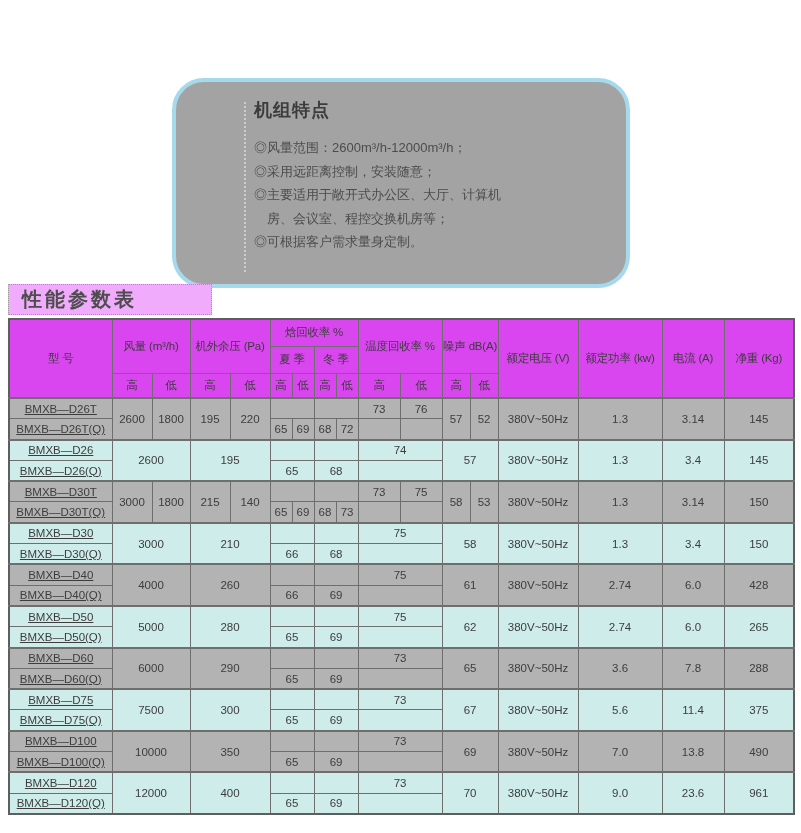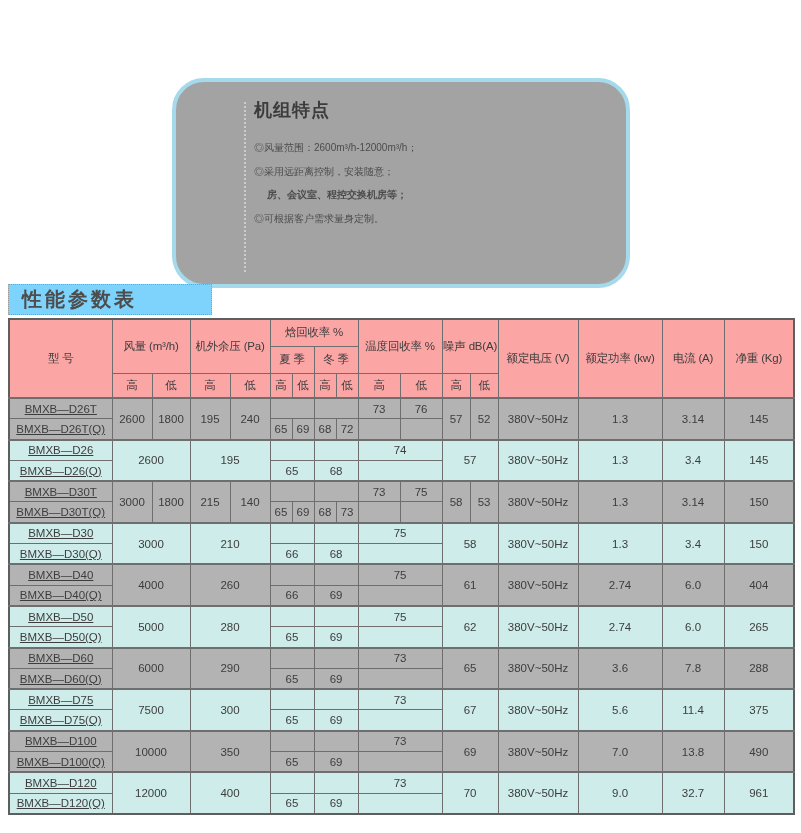--- a/index.html
+++ b/index.html
@@ -28,71 +28,72 @@
     border-left: 2px dotted #cccccc;
   }
   .feature-content {
     position: absolute; left: 78px; top: 16px; right: 12px;
   }
   .feature-title {
     font-size: 18px; font-weight: bold; color: #3c3c3c;
     letter-spacing: 1px; margin: 0 0 14px 0;
   }
   .feature-item {
-    font-size: 10px; color: #4c4c4c;
+    font-size: 13px; color: #4c4c4c;
     line-height: 23.5px; white-space: nowrap;
   }
-  .feature-item.cont { padding-left: 13px; font-weight: bold; }
+  .feature-item.cont { padding-left: 13px; }
 
   
   .section-title {
     position: absolute; left: 8px; top: 284px;
     width: 204px; height: 31px;
     border: 1px dotted #9a9a9a;
     display: flex; align-items: center;
     padding-left: 13px;
     font-family: Liberation Serif, serif;
     font-weight: bold; font-size: 20px; color: #4d4d4d;
     letter-spacing: 3px;
-    background: #7dd3fc;
+    background: #f0abfc;
   }
 
   
   table.params {
     position: absolute; left: 8px; top: 318px;
     width: 785px;
     border-collapse: collapse; table-layout: fixed;
     border: 2px solid #5e5e5e;
   }
   table.params td {
     border: 1px solid #6e6e6e;
     text-align: center; vertical-align: middle;
     font-size: 11.5px; color: #3d3d3d;
     padding: 0; overflow: hidden; white-space: nowrap;
   }
-  thead td { background: #fca5a5; font-size: 12px; letter-spacing: -0.2px; }
+  thead td { background: #d946ef; font-size: 12px; letter-spacing: -0.2px; }
   tr.h1 td, tr.h2 td { height: 27px; }
   tr.h3 td { height: 25px; }
   tbody tr { height: 20.8px; }
   tbody tr.pt td { border-top-width: 2px; }
   tbody tr.gray td { background: #b3b3b3; }
   tbody tr.cyan td { background: #cdecea; }
   td.model { text-align: left; padding-left: 6px; text-decoration: underline; }
 </style>
 </head>
 <body>
 
 <div class="page">
 
   <div class="feature-box">
     <div class="feature-divider"></div>
     <div class="feature-content">
       <div class="feature-title">机组特点</div>
       <div class="feature-item">◎风量范围：2600m³/h-12000m³/h；</div>
       <div class="feature-item">◎采用远距离控制，安装随意；</div>
+      <div class="feature-item">◎主要适用于敞开式办公区、大厅、计算机</div>
       <div class="feature-item cont">房、会议室、程控交换机房等；</div>
       <div class="feature-item">◎可根据客户需求量身定制。</div>
     </div>
   </div>
 
   <div class="section-title">性能参数表</div>
 
   <table class="params">
     <colgroup>
       <col style="width:103px">
@@ -145,21 +146,21 @@
         <td>低</td>
       </tr>
     </thead>
     <tbody>
 
       <tr class="gray pt">
         <td class="model">BMXB—D26T</td>
         <td rowspan="2">2600</td>
         <td rowspan="2">1800</td>
         <td rowspan="2">195</td>
-        <td rowspan="2">240</td>
+        <td rowspan="2">220</td>
         <td colspan="2"></td>
         <td colspan="2"></td>
         <td>73</td>
         <td>76</td>
         <td rowspan="2">57</td>
         <td rowspan="2">52</td>
         <td rowspan="2">380V~50Hz</td>
         <td rowspan="2">1.3</td>
         <td rowspan="2">3.14</td>
         <td rowspan="2">145</td>
@@ -245,21 +246,21 @@
         <td class="model">BMXB—D40</td>
         <td colspan="2" rowspan="2">4000</td>
         <td colspan="2" rowspan="2">260</td>
         <td colspan="2"></td>
         <td colspan="2"></td>
         <td colspan="2">75</td>
         <td colspan="2" rowspan="2">61</td>
         <td rowspan="2">380V~50Hz</td>
         <td rowspan="2">2.74</td>
         <td rowspan="2">6.0</td>
-        <td rowspan="2">404</td>
+        <td rowspan="2">428</td>
       </tr>
       <tr class="gray">
         <td class="model">BMXB—D40(Q)</td>
         <td colspan="2">66</td>
         <td colspan="2">69</td>
         <td colspan="2"></td>
       </tr>
 
       <tr class="cyan pt">
         <td class="model">BMXB—D50</td>
@@ -344,21 +345,21 @@
       <tr class="cyan pt">
         <td class="model">BMXB—D120</td>
         <td colspan="2" rowspan="2">12000</td>
         <td colspan="2" rowspan="2">400</td>
         <td colspan="2"></td>
         <td colspan="2"></td>
         <td colspan="2">73</td>
         <td colspan="2" rowspan="2">70</td>
         <td rowspan="2">380V~50Hz</td>
         <td rowspan="2">9.0</td>
-        <td rowspan="2">32.7</td>
+        <td rowspan="2">23.6</td>
         <td rowspan="2">961</td>
       </tr>
       <tr class="cyan">
         <td class="model">BMXB—D120(Q)</td>
         <td colspan="2">65</td>
         <td colspan="2">69</td>
         <td colspan="2"></td>
       </tr>
     </tbody>
   </table>

